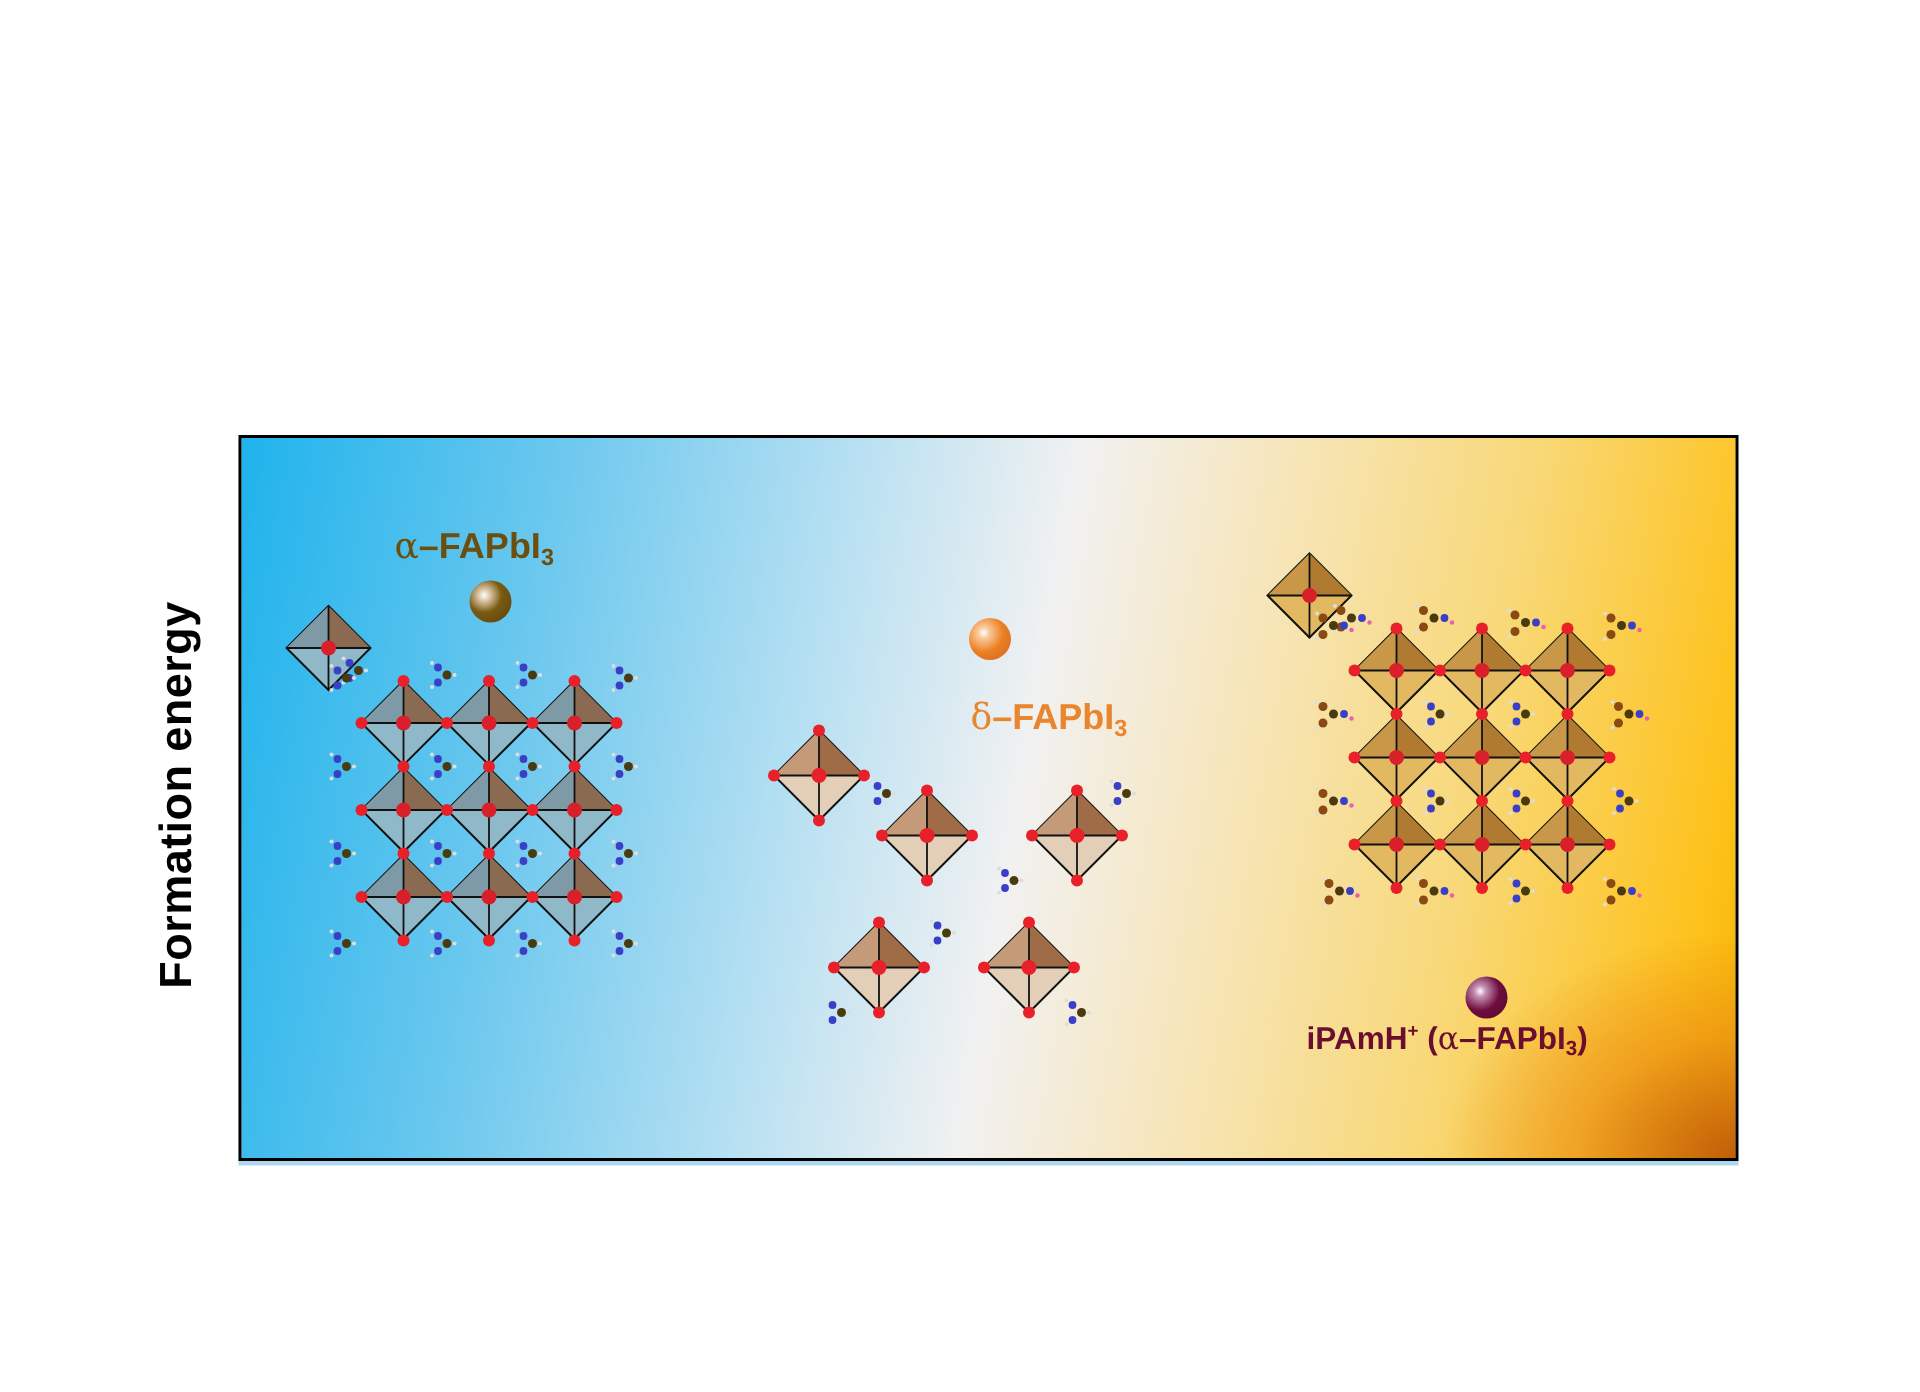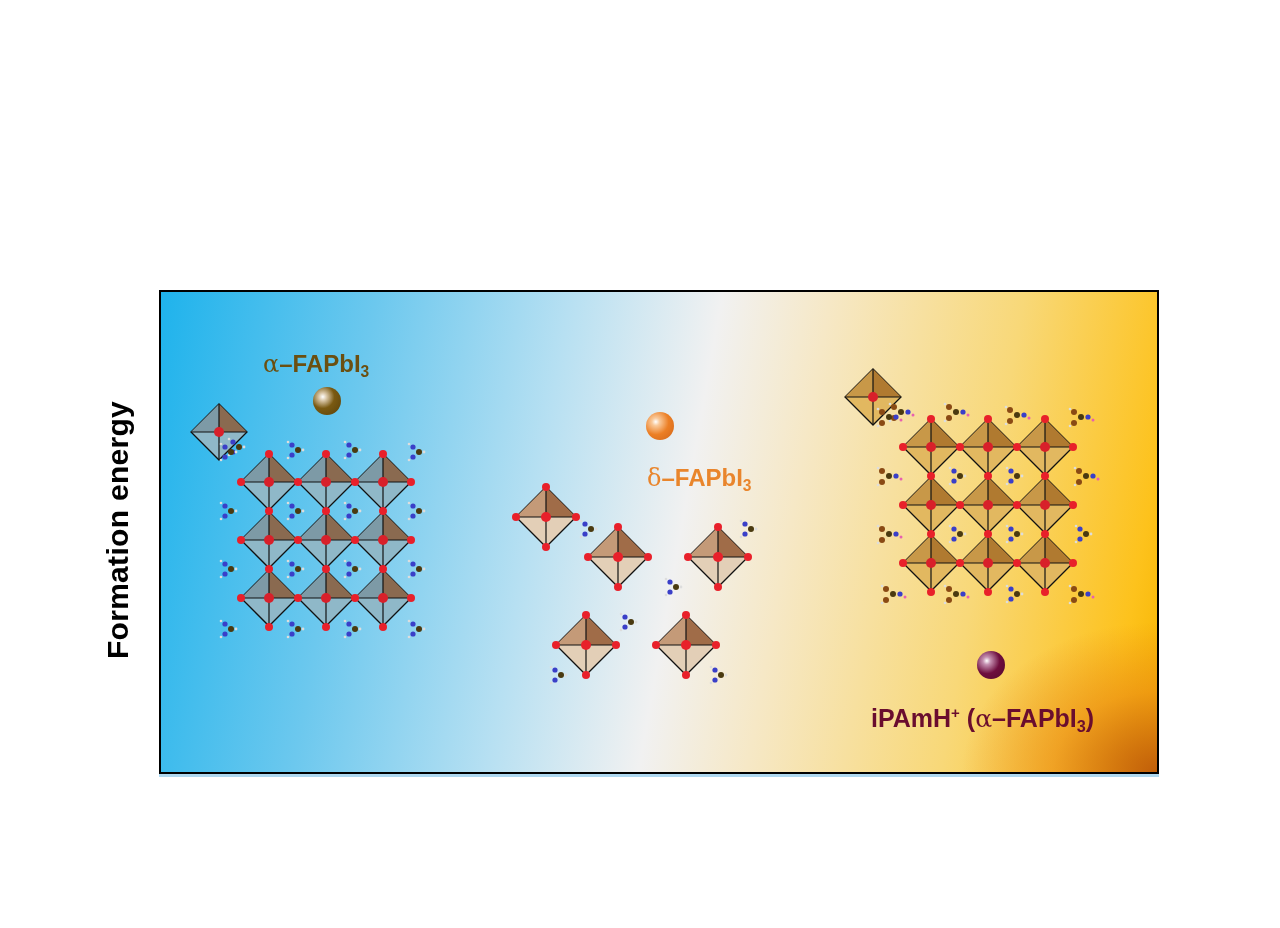--- a/index.html
+++ b/index.html
@@ -16,21 +16,21 @@
       radial-gradient(ellipse 260px 200px at 100% 100%, rgba(190,90,10,0.95) 0%, rgba(230,130,20,0.55) 40%, rgba(255,190,0,0) 75%),
       linear-gradient(100deg, #1fb3ec 0%, #6cc8ee 20%, #b7e0f2 38%, #f1f1f1 52%, #f6e8c6 62%, #f8d878 80%, #fdc21c 95%, #f6b400 100%);
     box-shadow: 0 3px 0 0 rgba(120,190,230,0.6);
   }
   .label { position:absolute; font-weight:bold; white-space:nowrap; }
   .label .greek { font-family:"DejaVu Serif", serif; font-weight:normal; }
   .label sub { font-size:0.65em; vertical-align:-0.3em; }
   .label sup { font-size:0.6em; vertical-align:0.6em; }
   .lbl-alpha { left:102px; top:58px; font-size:24px; color:#6b4f10; }
   .lbl-delta { left:438px; top:172px; font-size:24px; color:#e9852c;margin-left:48px; }
-  .lbl-ipam { left:710px; top:412px; font-size:25px; color:#6a0d2e; }
+  .lbl-ipam { left:710px; top:388px; font-size:21px; color:#6a0d2e; }
   .ball { position:absolute; border-radius:50%; }
   .ball-alpha { left:152px; top:95px; width:28px; height:28px; background:radial-gradient(circle at 35% 35%, #fff 0%, #d9c7a8 15%, #7a5a12 45%, #5a410a 100%); }
   .ball-delta { left:485px; top:120px; width:28px; height:28px; background:radial-gradient(circle at 35% 35%, #fff 0%, #f9c99a 15%, #ec7f25 50%, #d0651a 100%); }
   .ball-ipam { left:816px; top:359px; width:28px; height:28px; background:radial-gradient(circle at 35% 35%, #fff 0%, #c48fb0 15%, #6e0d3e 50%, #520a2c 100%); }
   svg.lattice { position:absolute; overflow:visible; }
 </style>
 </head>
 <body>
 
 <div class="ylabel">Formation energy</div>

